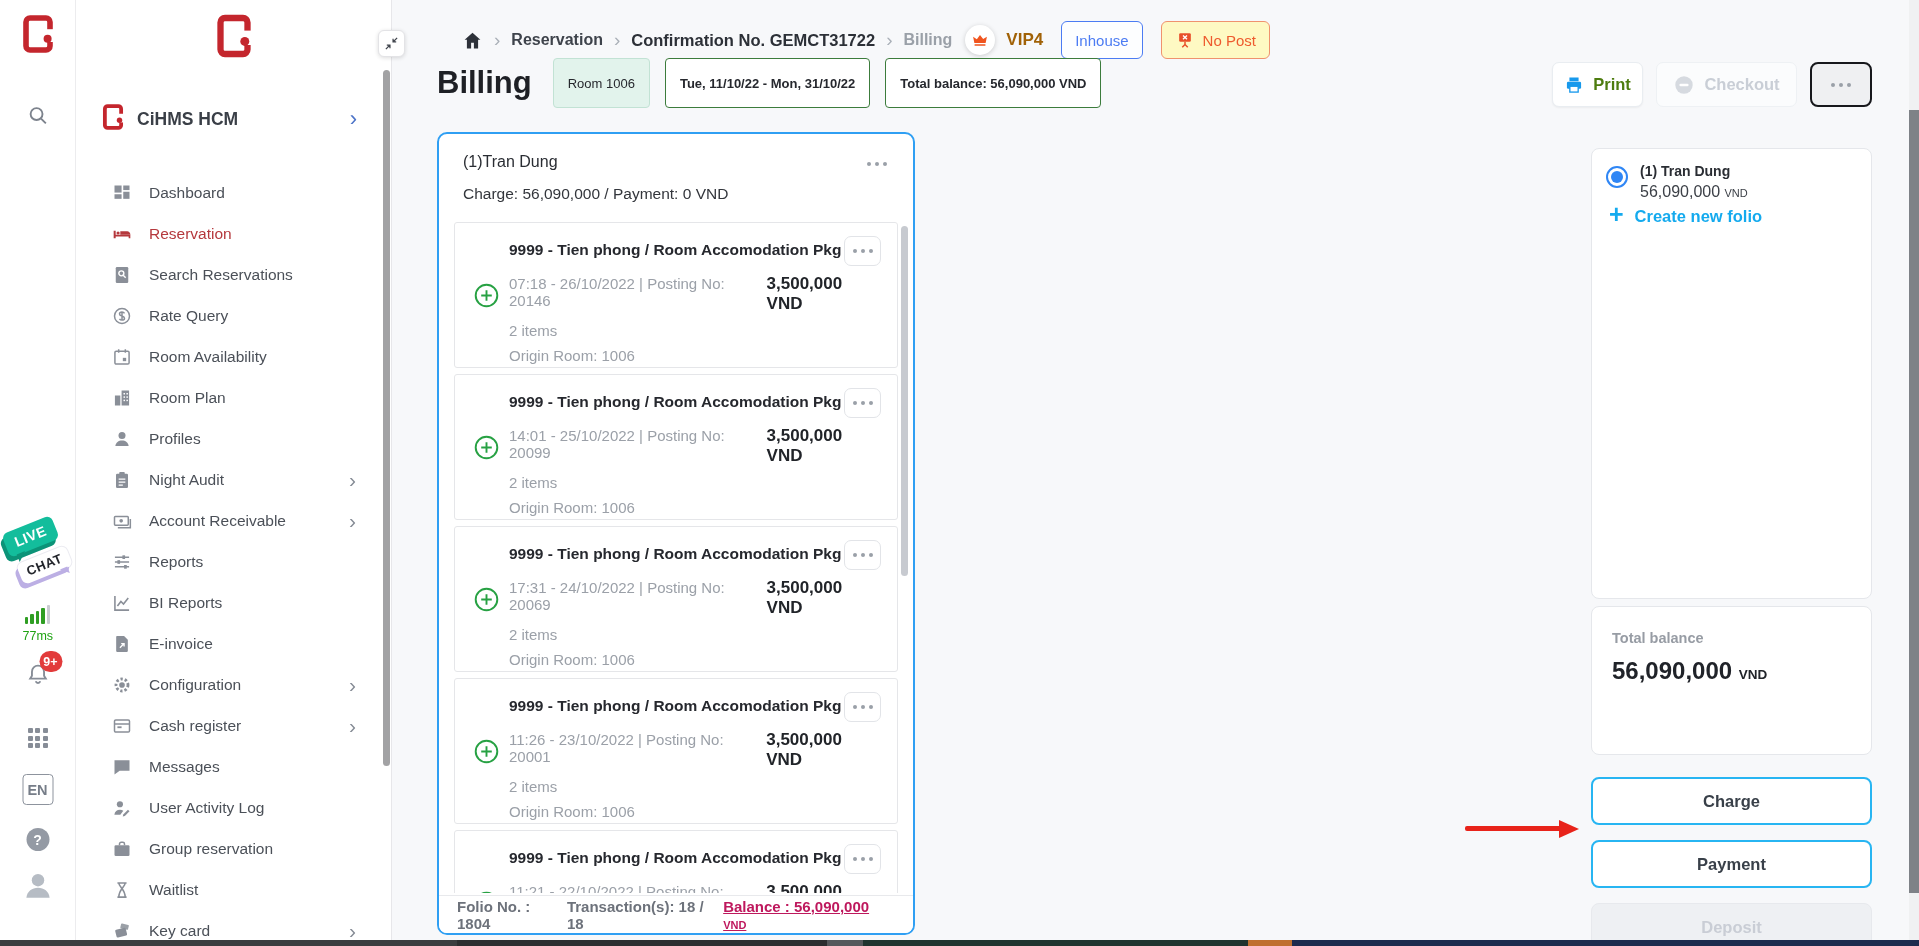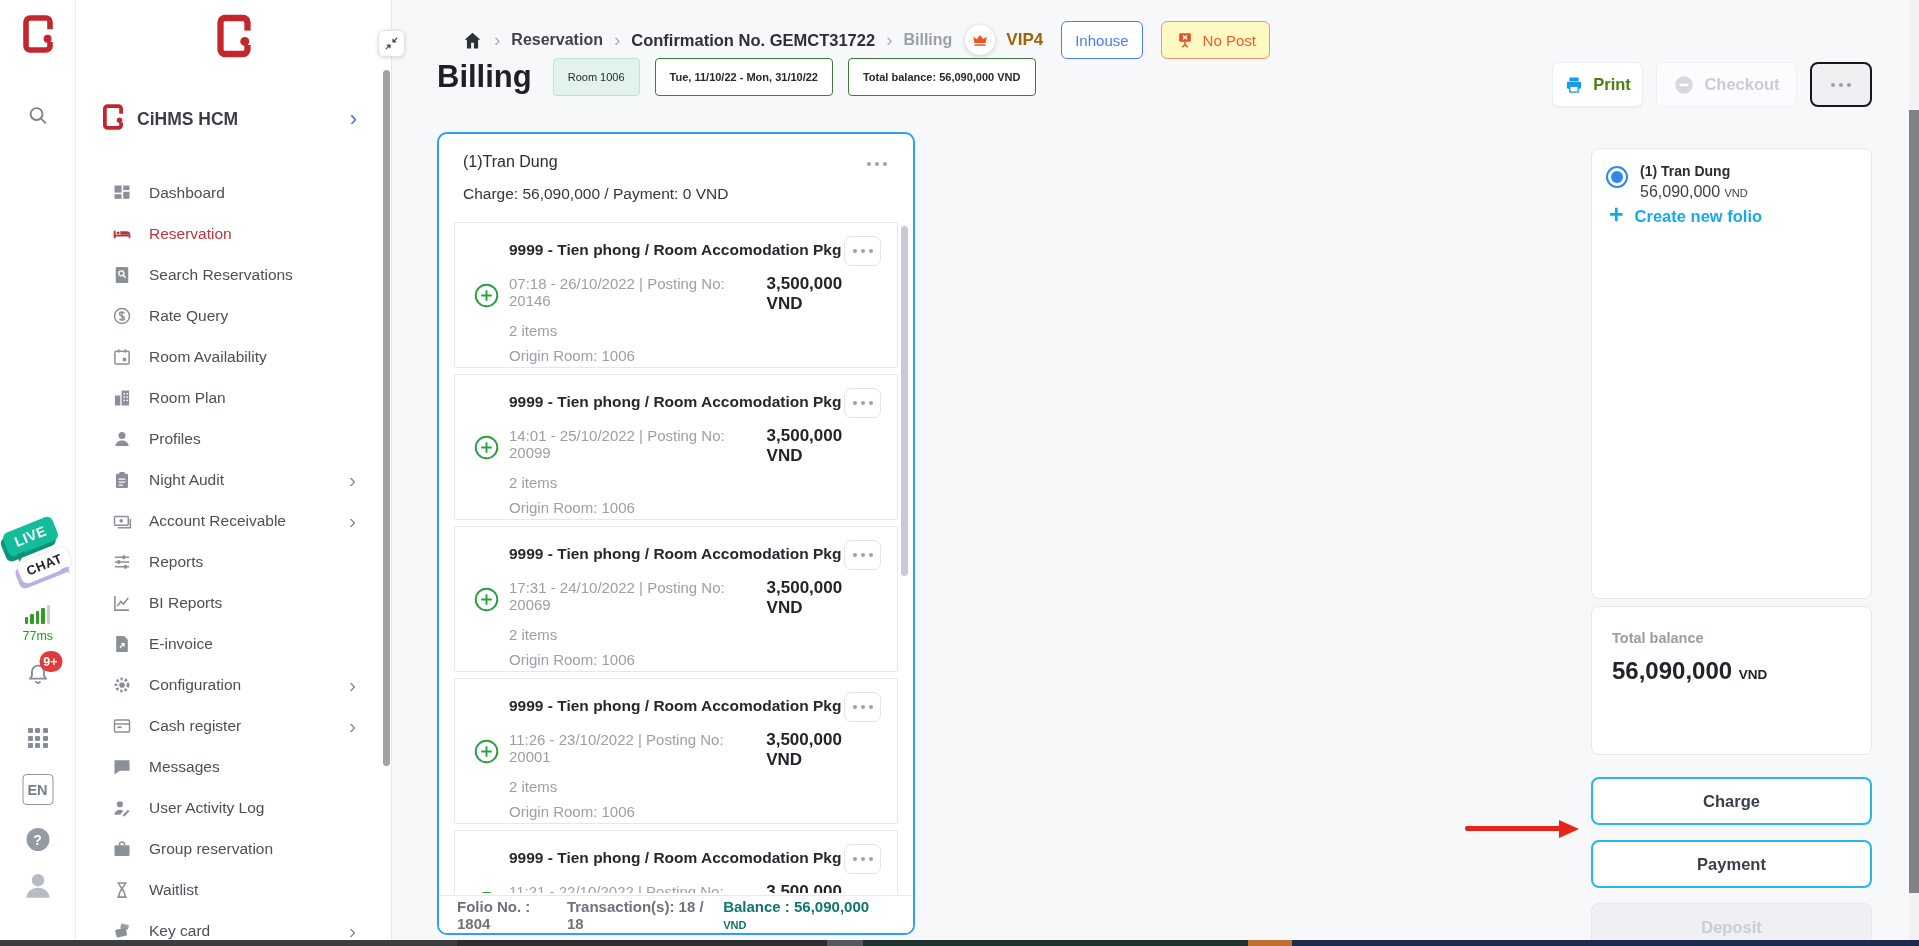--- a/index.html
+++ b/index.html
@@ -55,21 +55,21 @@
   .bc.strong { color:#2c3037; font-size:16.5px; }
   .bc.current { color:#9aa0a8; cursor:default; }
   .crown { width:30px; height:30px; background:#fff; border-radius:50%; box-shadow:0 1px 5px rgba(0,0,0,.18); display:flex; align-items:center; justify-content:center; margin-left:2px; }
   .vip { color:#a16207; font-weight:bold; font-size:17px; }
   .tag { height:38px; display:flex; align-items:center; border-radius:6px; padding:0 13px; font-size:15px; margin-left:7px; cursor:default; }
   .inhouse { color:#4c7cf3; border:1px solid #4c7cf3; background:#fdfeff; }
   .nopost { color:#ee5a2e; border:1px solid #f0926e; background:#fef9c3; gap:8px; }
 
   .title-row { position:absolute; top:58px; left:45px; display:flex; align-items:center; gap:15px; }
   .page-title { font-size:31px; font-weight:bold; color:#1e2025; margin-right:6px; }
-  .chip { height:38px; display:flex; align-items:center; padding:0 14px; border-radius:4px; font-size:11px; color:#26282e; white-space:nowrap; }
+  .chip { height:50px; display:flex; align-items:center; padding:0 14px; border-radius:4px; font-size:13px; color:#26282e; white-space:nowrap; }
   .chip.room { background:#e2f3ec; border:1px solid #c2e2d4; }
   .chip.green { background:#fff; border:1px solid #3c7c3c; font-weight:bold; }
 
   .actions { position:absolute; top:62px; right:47px; display:flex; gap:13px; align-items:center; }
   .abtn { height:45px; border-radius:7px; display:flex; align-items:center; justify-content:center; font-size:16.5px; font-weight:bold; cursor:pointer; font-family:inherit; }
   .abtn.print { width:91px; background:#fff; border:1px solid #e9edf1; color:#4d7c0f; gap:9px; box-shadow:0 1px 2px rgba(0,0,0,.05); }
   .abtn.checkout { width:141px; background:#fbfcfd; border:1px solid #eef1f4; color:#c9ced6; gap:9px; cursor:default; }
   .abtn.morebtn { width:62px; background:#eff0f2; border:2px solid #17181c; border-radius:8px; }
   .dots { display:inline-flex; align-items:center; }
   .dots i { width:4px; height:4px; border-radius:50%; background:#9aa0a8; display:inline-block; margin:0 2px; }
@@ -87,21 +87,21 @@
   .tbody { flex:1; }
   .tline1 { display:flex; justify-content:space-between; align-items:flex-start; }
   .ttitle { font-size:15.5px; font-weight:bold; color:#26282e; padding-top:5px; }
   .tdots { width:37px; height:30px; border:1px solid #e2e4e8; border-radius:7px; background:#fff; display:flex; align-items:center; justify-content:center; cursor:pointer; }
   .tline2 { display:flex; justify-content:space-between; align-items:baseline; margin-top:8px; }
   .tmeta { color:#9ba0a8; font-size:15px; }
   .tamt { font-size:17px; font-weight:bold; color:#212429; }
   .tsub { color:#9ba0a8; font-size:15px; margin-top:8px; }
   .inner-scroll { position:absolute; right:5px; top:92px; width:7px; height:350px; background:#c7cad0; border-radius:4px; cursor:pointer; }
   .ffoot { position:absolute; left:0; right:0; bottom:0; height:38px; border-top:1px solid #e8e9ec; display:flex; align-items:center; justify-content:space-between; padding:0 18px; font-size:15px; color:#6d727b; font-weight:bold; background:#fff; border-radius:0 0 8px 8px; }
-  .fbal { color:#0f766e; }
+  .fbal { color:#be185d;text-decoration:underline; }
   .curS { font-size:11px; }
 
   
   .panel { position:absolute; right:47px; top:132px; width:281px;margin-top:16px; }
   .pcardA { position:relative; background:#fff; border:1px solid #e5e7eb; border-radius:8px; height:451px; }
   .folio-opt { position:absolute; top:14px; left:14px; display:flex; gap:12px; cursor:pointer; }
   .radio { width:22px; height:22px; border:2px solid #2f86f5; border-radius:50%; position:relative; margin-top:3px; flex:none; background:#fff; }
   .radio::after { content:""; position:absolute; inset:3px; background:#2f86f5; border-radius:50%; }
   .fname { font-size:14px; font-weight:bold; color:#2a2d33; }
   .famt { font-size:16px; color:#3c4047; margin-top:4px; }

